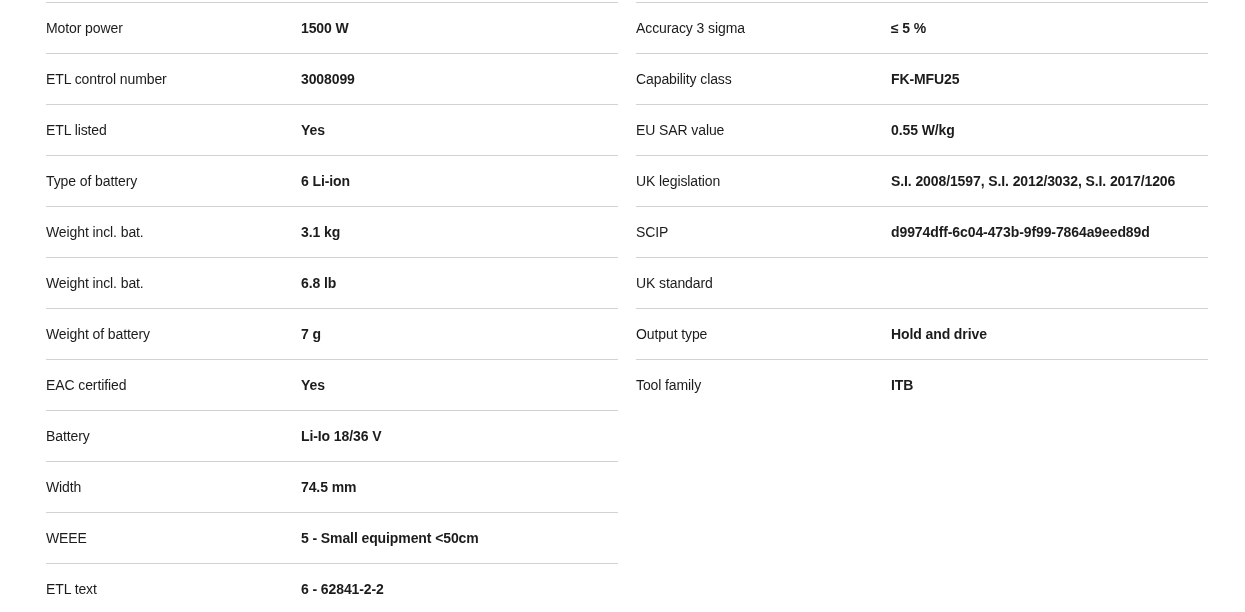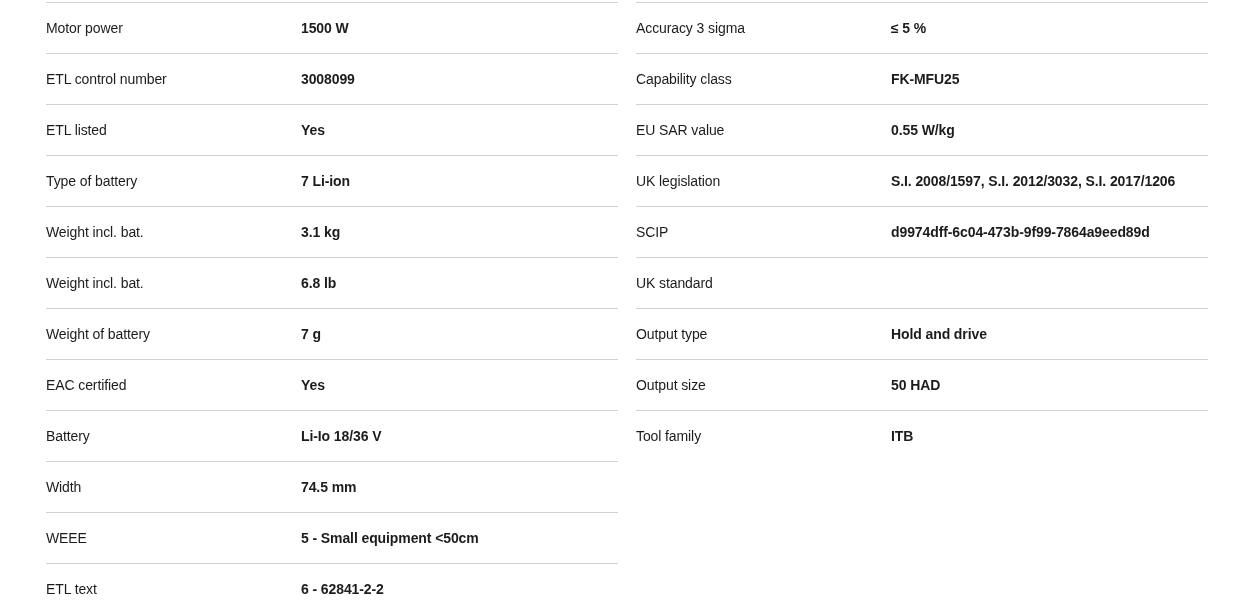--- a/index.html
+++ b/index.html
@@ -61,21 +61,21 @@
     <div class="spec-value">3008099</div>
   </div>
 
   <div class="spec-row">
     <div class="spec-label">ETL listed</div>
     <div class="spec-value">Yes</div>
   </div>
 
   <div class="spec-row">
     <div class="spec-label">Type of battery</div>
-    <div class="spec-value">7 Li-ion</div>
+    <div class="spec-value">6 Li-ion</div>
   </div>
 
   <div class="spec-row">
     <div class="spec-label">Weight incl. bat.</div>
     <div class="spec-value">3.1 kg</div>
   </div>
 
   <div class="spec-row">
     <div class="spec-label">Weight incl. bat.</div>
     <div class="spec-value">6.8 lb</div>
@@ -140,23 +140,19 @@
 
   <div class="spec-row">
     <div class="spec-label">UK standard</div>
   </div>
 
   <div class="spec-row">
     <div class="spec-label">Output type</div>
     <div class="spec-value">Hold and drive</div>
   </div>
 
-  <div class="spec-row">
-    <div class="spec-label">Output size</div>
-    <div class="spec-value">50 HAD</div>
-  </div>
 
   <div class="spec-row">
     <div class="spec-label">Tool family</div>
     <div class="spec-value">ITB</div>
   </div>
 </div>
 </div>
 
 </body></html>

